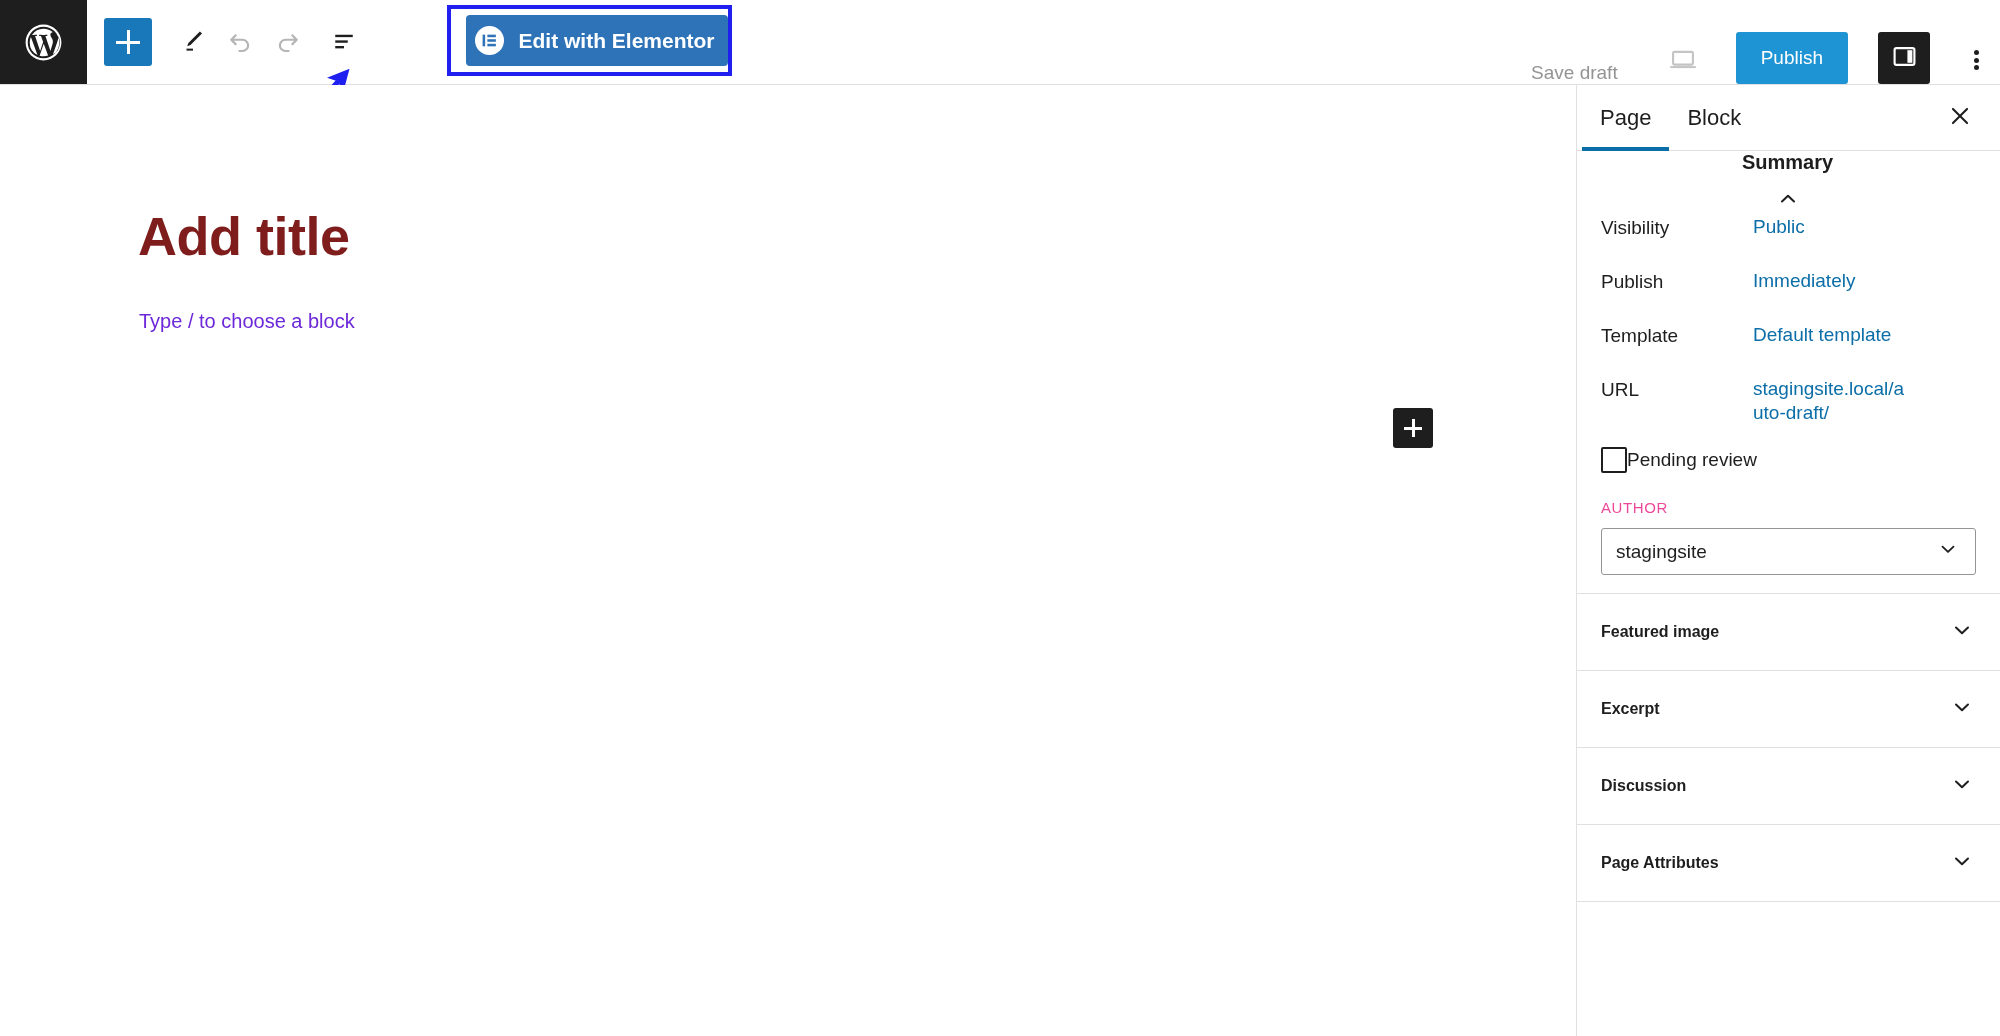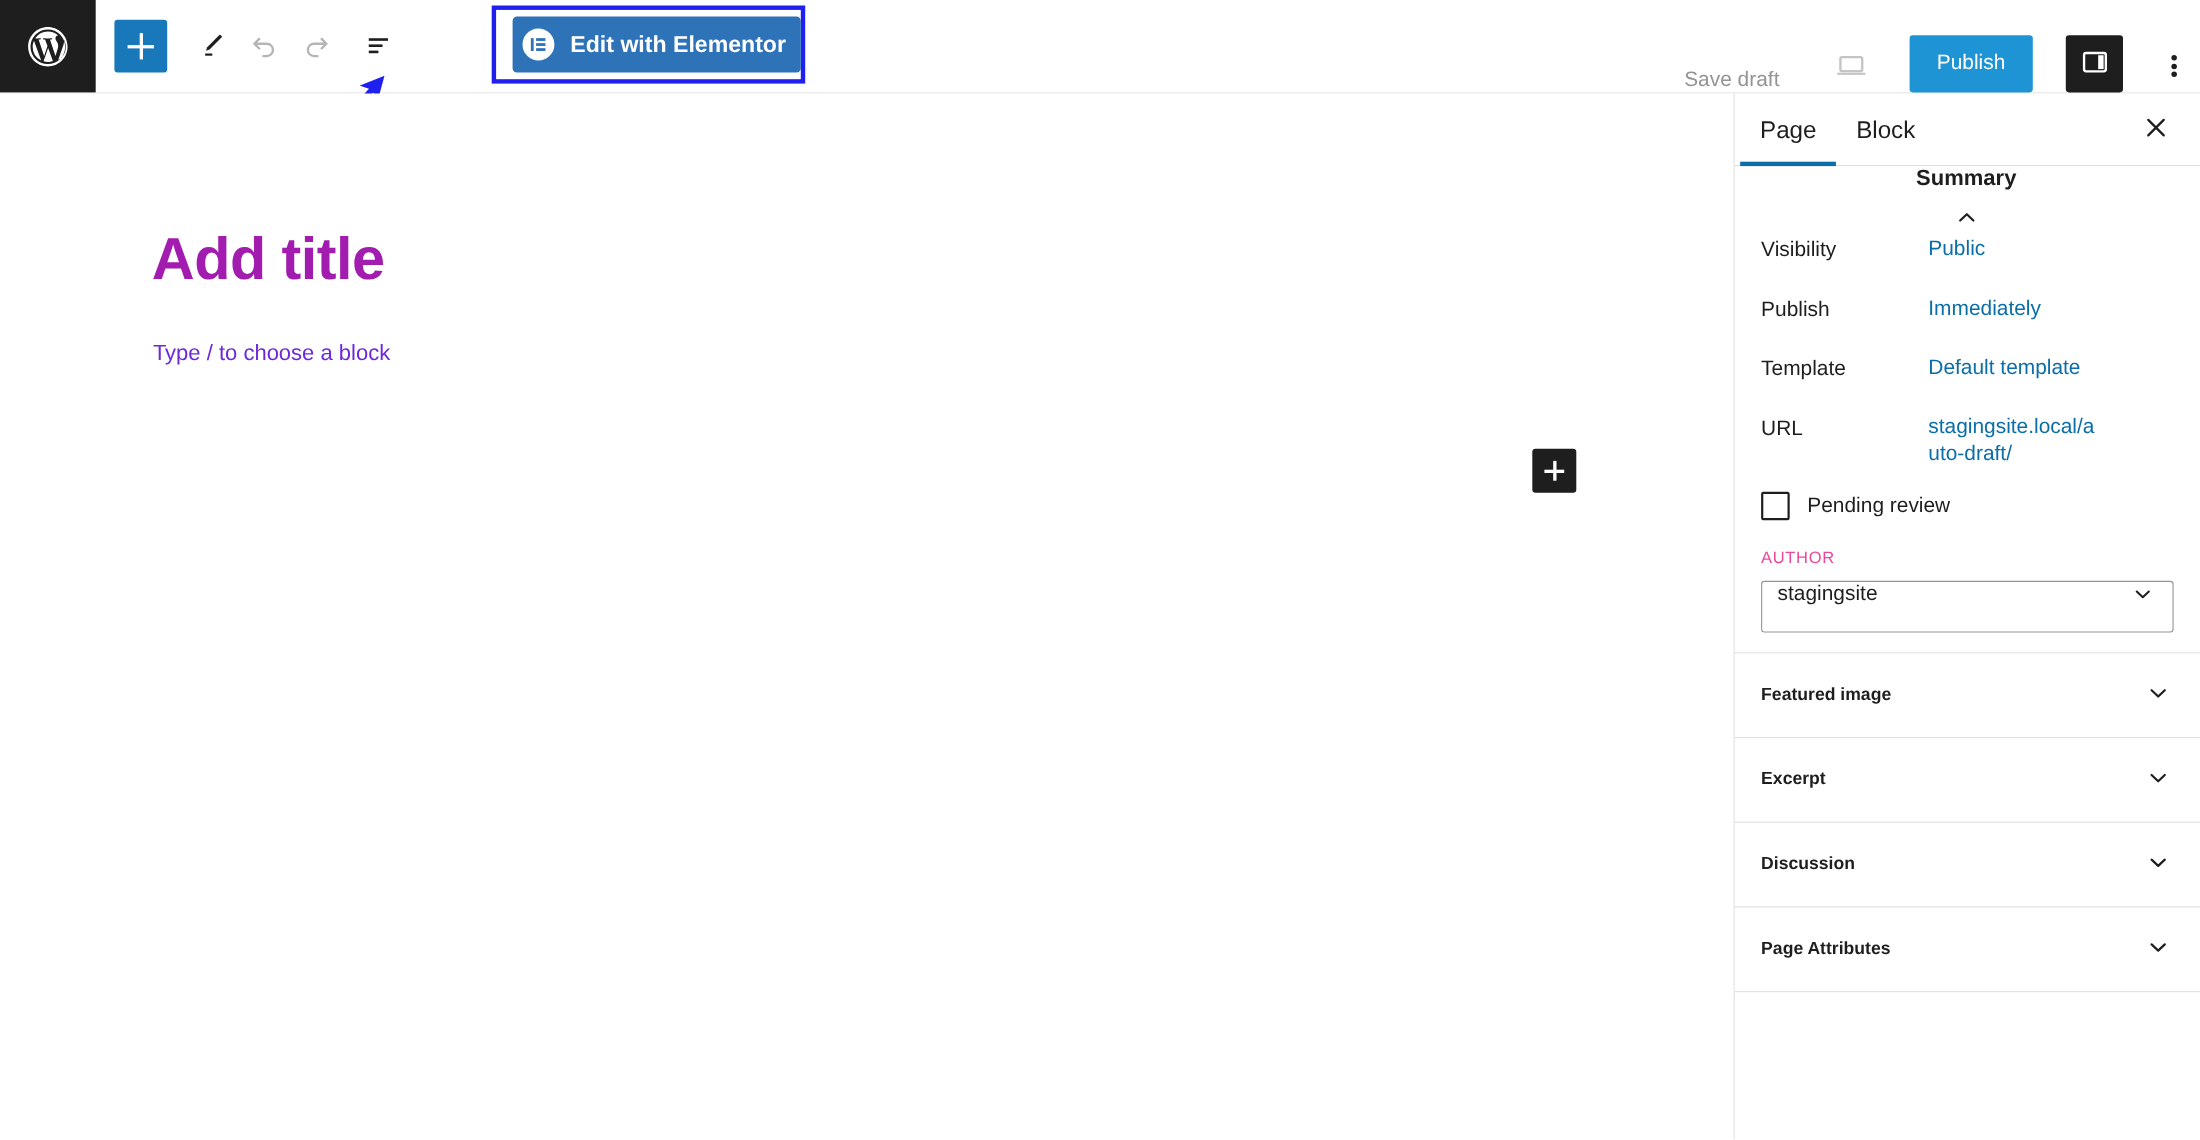--- a/index.html
+++ b/index.html
@@ -96,21 +96,21 @@
   }
   .kebab-dot { width: 5px; height: 5px; border-radius: 50%; background: #1e1e1e; display:block; margin: 2.5px auto; }
 
   
   .canvas {
     position: absolute; top: 85px; left: 0; width: 1576px; height: 951px;
     background: #ffffff; overflow: hidden;
   }
   .doc-title {
     position: absolute; left: 138px; top: 120px;
-    font-size: 54px; font-weight: bold; color: #a21caf; letter-spacing: -0.5px;
+    font-size: 54px; font-weight: bold; color: #7f1d1d; letter-spacing: -0.5px;
     cursor: text;
   }
   .block-placeholder {
     position: absolute; left: 139px; top: 225px;
     font-size: 20px; color: #6d28d9; cursor: text;
   }
   .block-add-btn {
     position: absolute; left: 1393px; top: 323px; width: 40px; height: 40px;
     background: #1e1e1e; border-radius: 3px; border:none;
     display:flex; align-items:center; justify-content:center; cursor:pointer;
@@ -151,35 +151,35 @@
   .panel-head h3 { font-size: 20px; font-weight: bold; color: #1e1e1e; }
 
   .sum-row {
     display: flex; align-items: flex-start; padding: 0 26px 0 24px;
     min-height: 54px; margin-bottom: 0;
   }
   .sum-label { width: 152px; font-size: 19px; color: #1e1e1e; padding-top: 2px; flex: 0 0 152px; }
   .sum-value { font-size: 19px; color: #0b6ea8; cursor: pointer; line-height: 1.28; max-width: 160px; word-break: break-all; }
 
   .pending-row {
-    display:flex; align-items:center; gap: 16px; padding: 10px 24px 0 24px; margin-top: 6px;
+    display:flex; align-items:center; padding: 10px 24px 0 24px; margin-top: 6px;
   }
   .chk {
     width: 26px; height: 26px; border: 2px solid #1e1e1e; border-radius: 2px; background:#fff;
     cursor: pointer; flex: 0 0 26px;
   }
   .pending-label { font-size: 19px; color: #1e1e1e; cursor: pointer; }
 
   .author-sec { padding: 26px 24px 0 24px; }
   .author-cap {
     font-size: 15px; letter-spacing: 0.6px; color: #ec4899; text-transform: uppercase; margin-bottom: 12px;
   }
   .author-select {
     width: 100%; height: 47px; border: 1px solid #949494; border-radius: 3px;
-    background: #fff; display: flex; align-items: flex-start; justify-content: space-between;
+    background: #fff; display: flex; align-items: center; justify-content: space-between;
     padding: 0 16px 0 14px; font-size: 19px; color: #1e1e1e; cursor: pointer;
   }
 
   .acc-row {
     height: 77px; display: flex; align-items: center; justify-content: space-between;
     padding: 0 26px 0 24px; border-bottom: 1px solid #e0e0e0; cursor: pointer;
   }
   .acc-row h3 { font-size: 16px; font-weight: bold; color: #1e1e1e; }
 
   .chev { display:block; }

